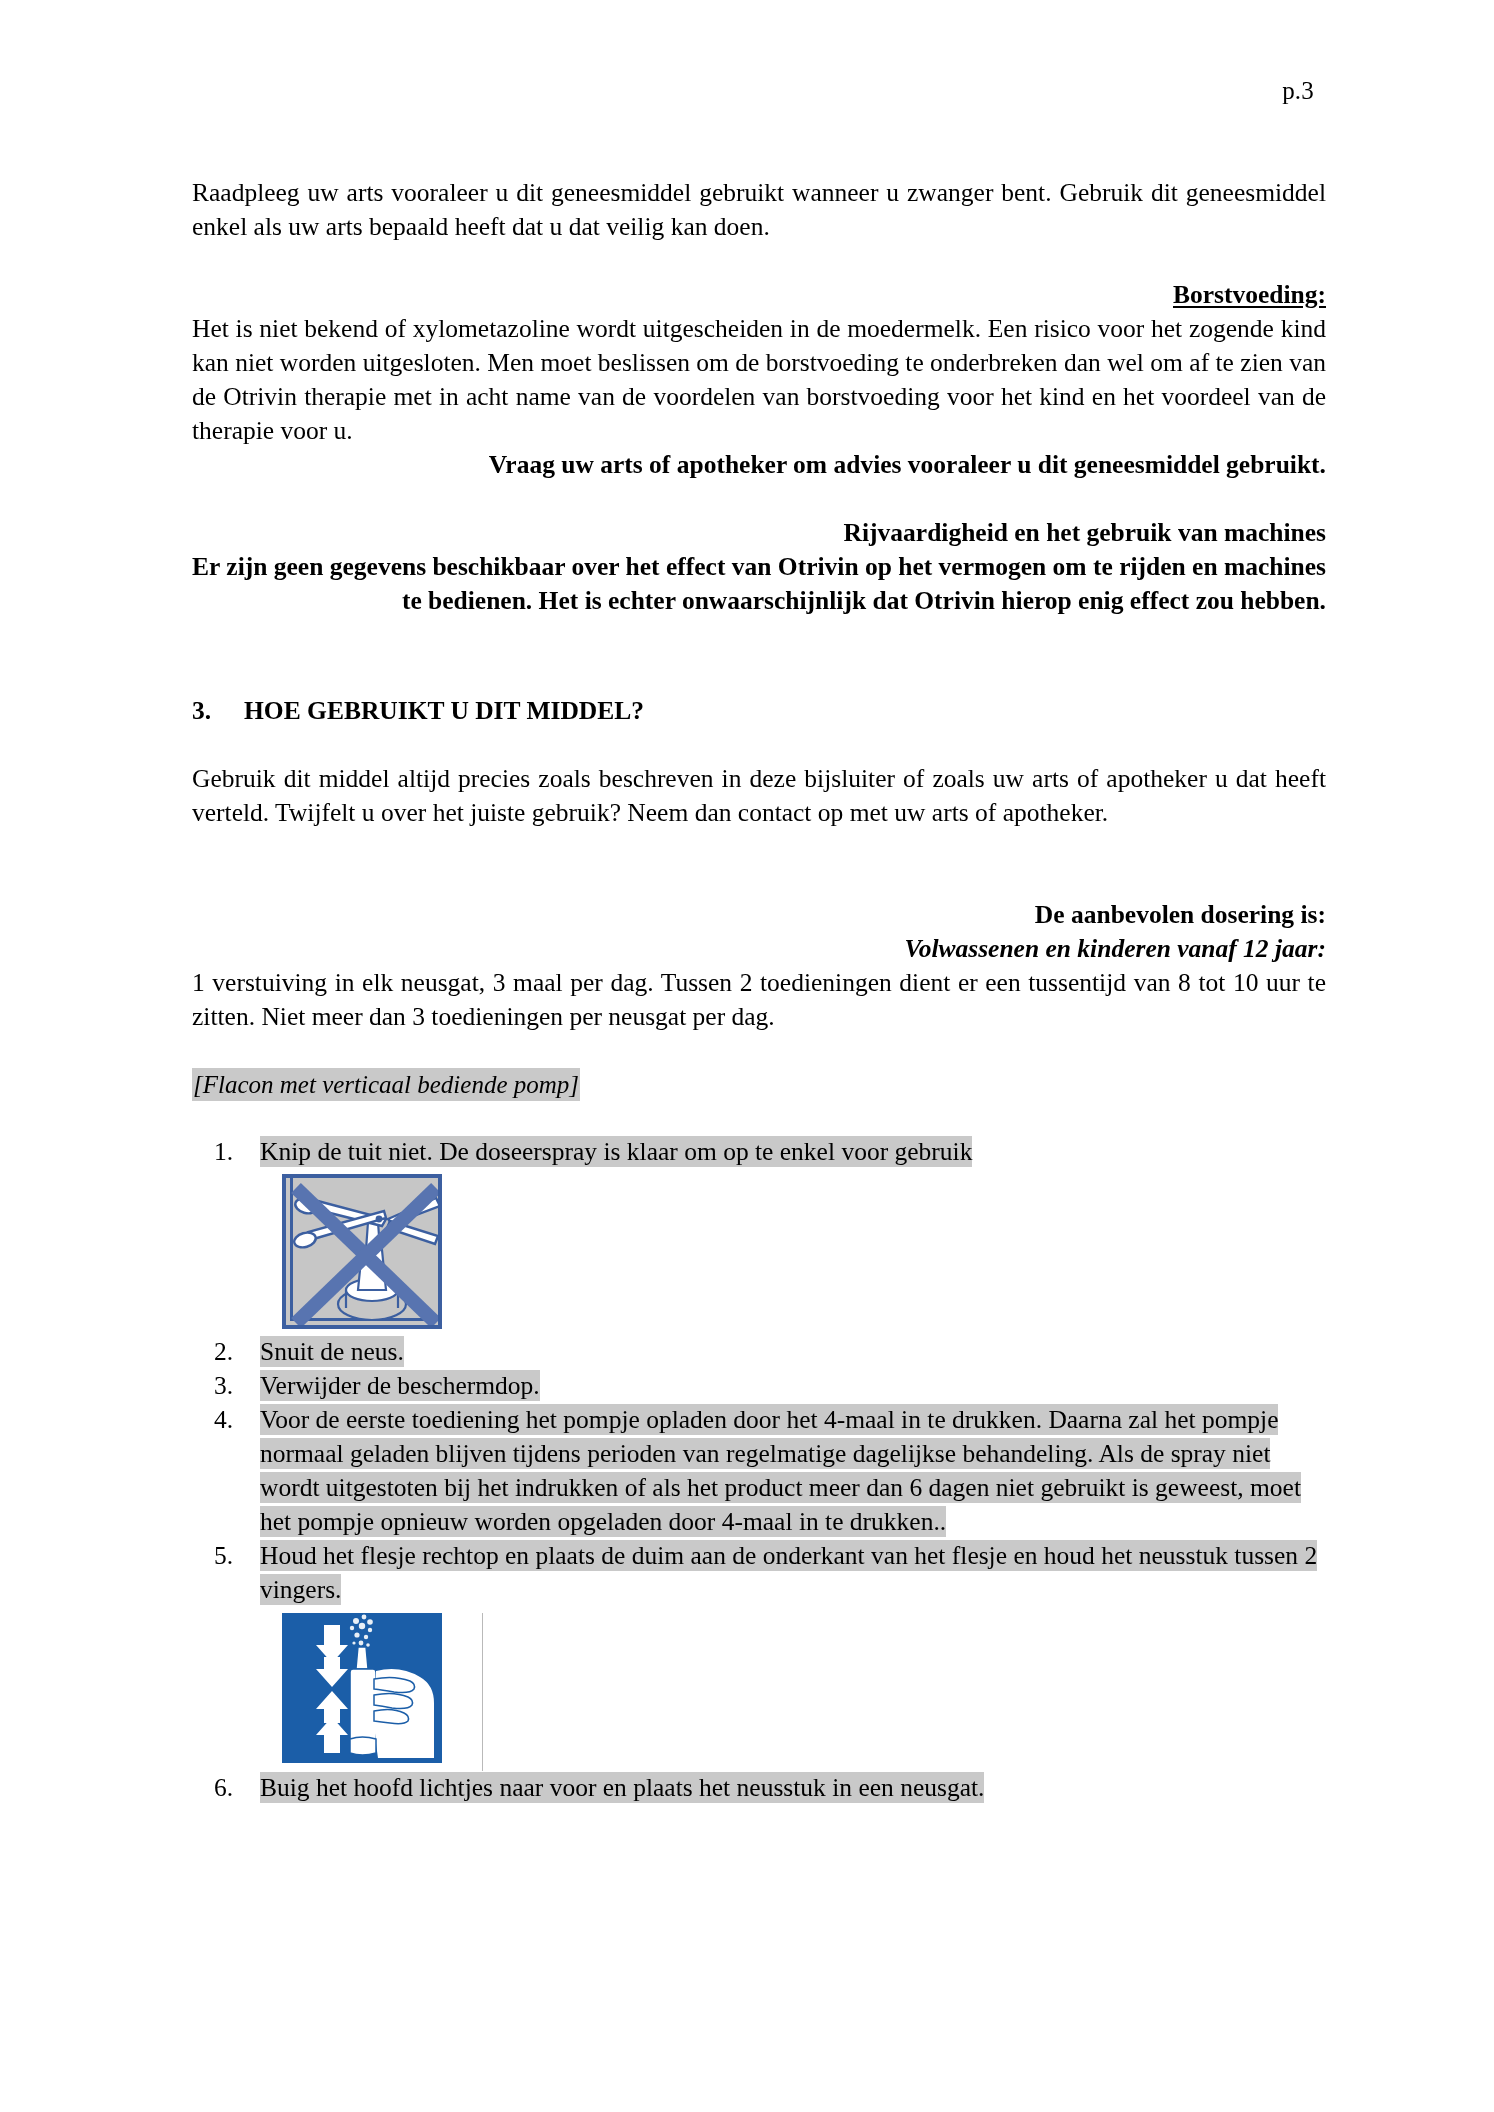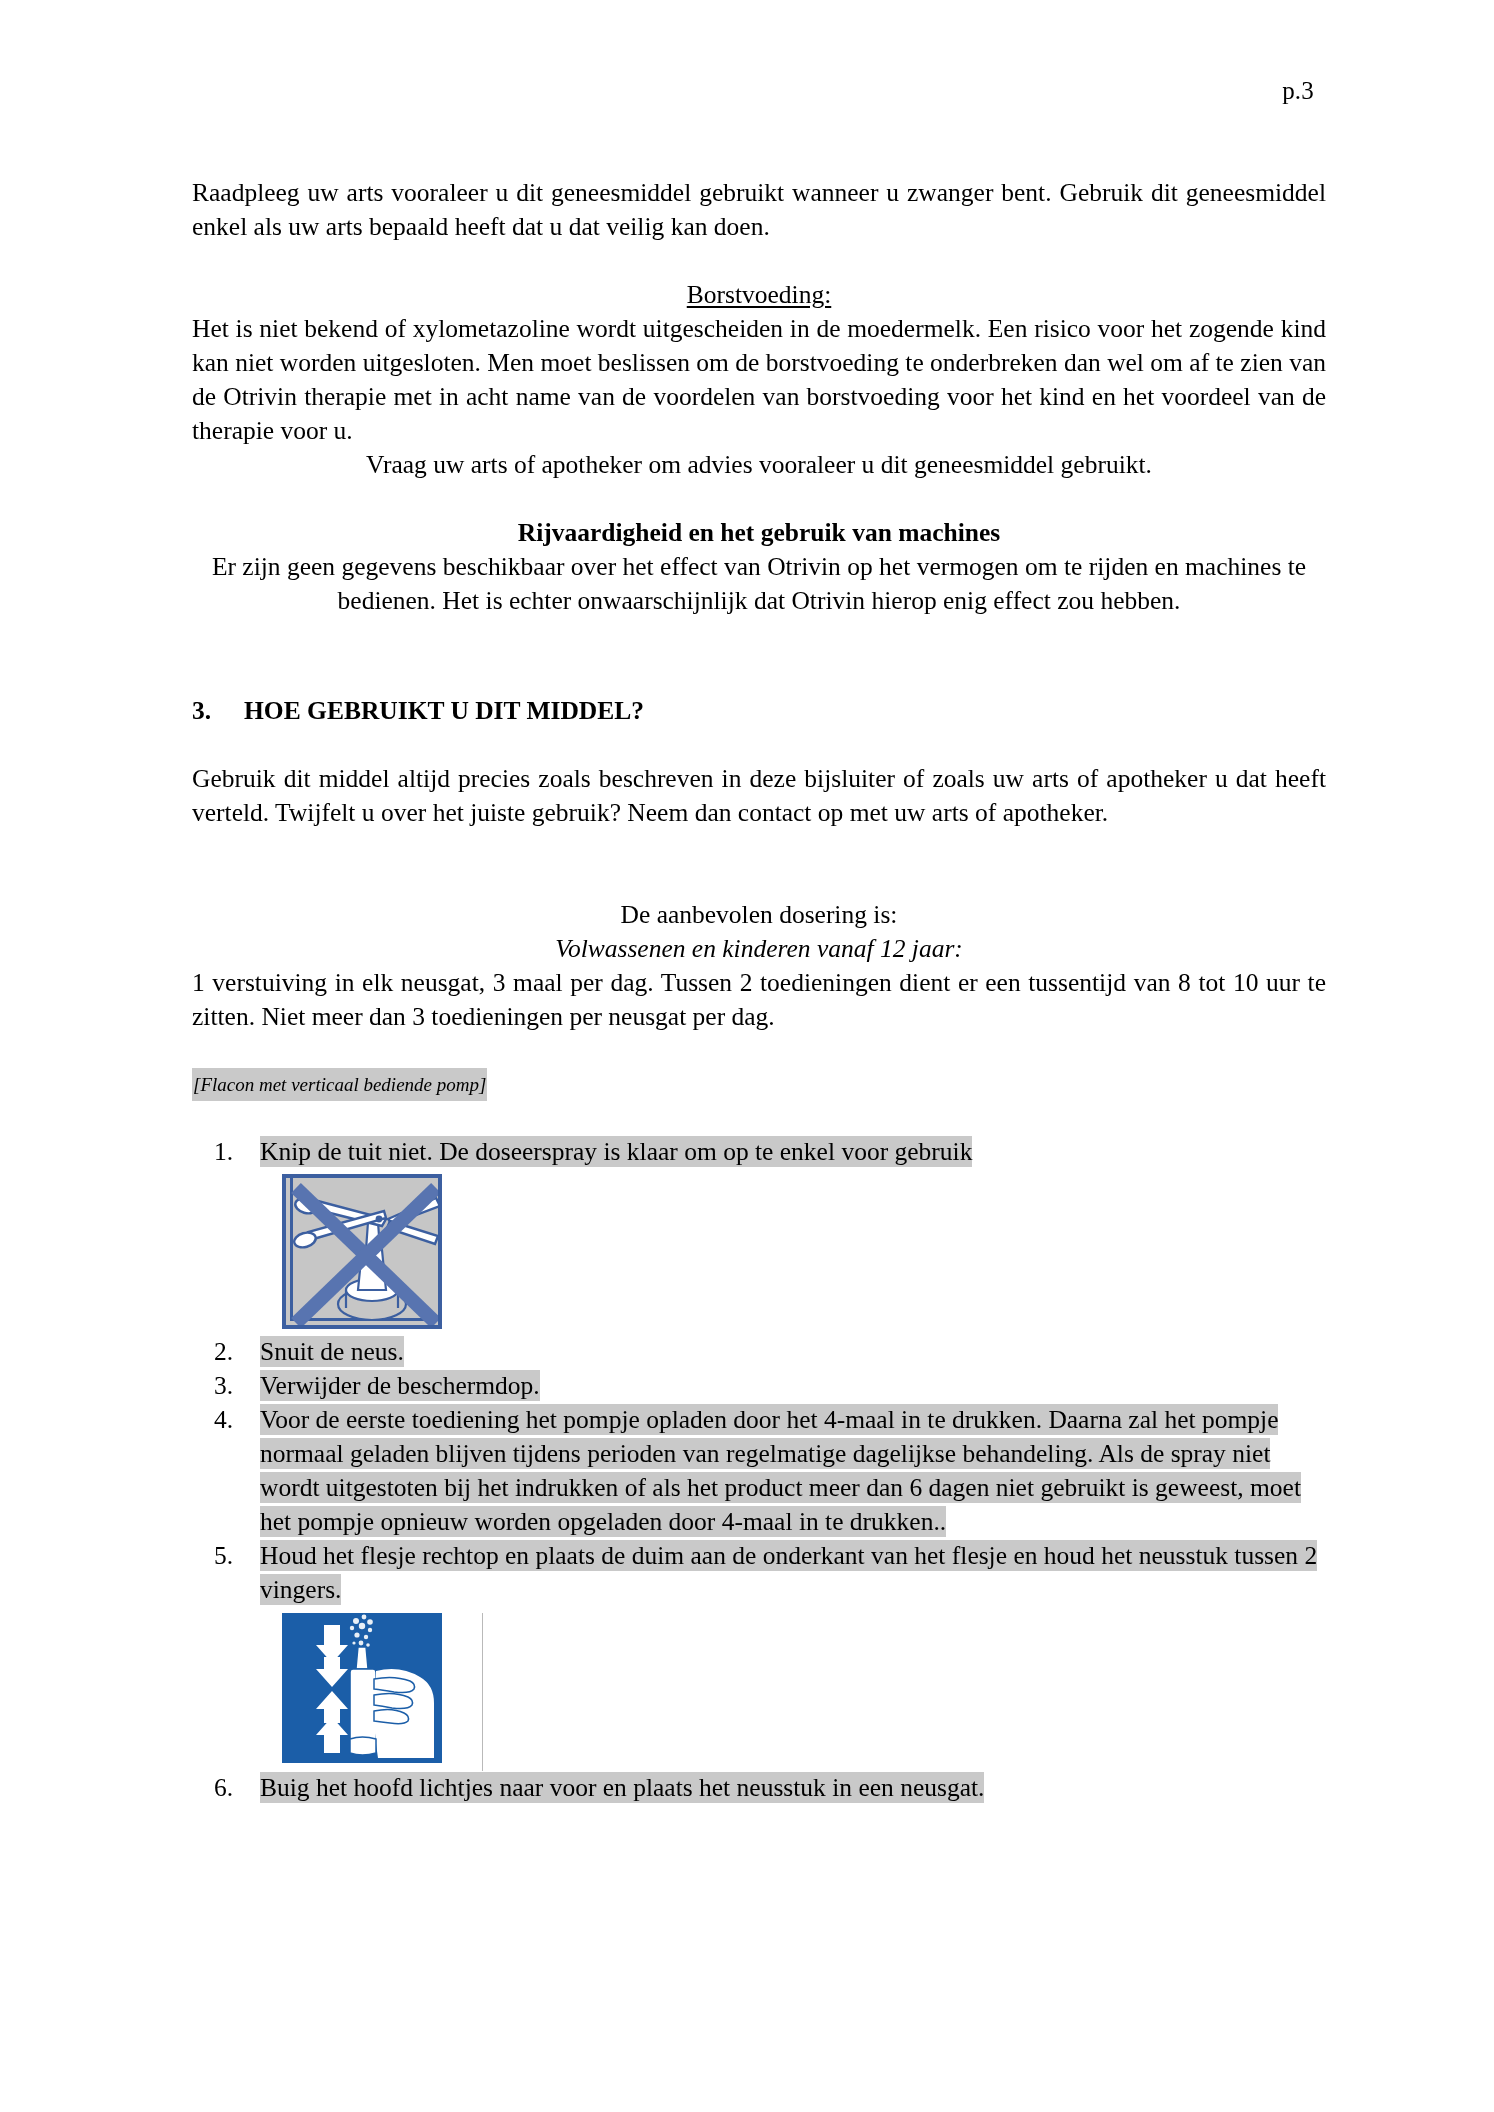--- a/index.html
+++ b/index.html
@@ -36,40 +36,40 @@
     top: 176px;
     width: 1134px;
   }
   p.body {
     margin: 0;
     font-size: 25.5px;
     line-height: 34px;
     text-align: justify;
     text-justify: inter-word;
   }
-  p.body.nojust { text-align: center; }
+  p.body.nojust { text-align: right; font-weight: bold; }
   .spacer-md { height: 34px; }
   .spacer-xl { height: 76px; }
   .underline { text-decoration: underline; text-underline-offset: 3px; }
   .bold { font-weight: bold; }
   .italic { font-style: italic; }
 
   .section-heading {
     margin: 0;
     font-size: 25.5px;
     line-height: 34px;
     font-weight: bold;
     display: flex;
   }
   .section-heading .num { width: 52px; flex: 0 0 52px; }
   .section-heading .ttl { flex: 1 1 auto; }
 
   .flacon-label {
     display: inline-block;
-    font-size: 19px;
+    font-size: 25px;
     line-height: 33px;
     font-style: italic;
     background-color: #c9c9c9;
     padding: 0 1px;
   }
 
   ol.steps {
     margin: 0;
     padding: 0;
     list-style: none;

